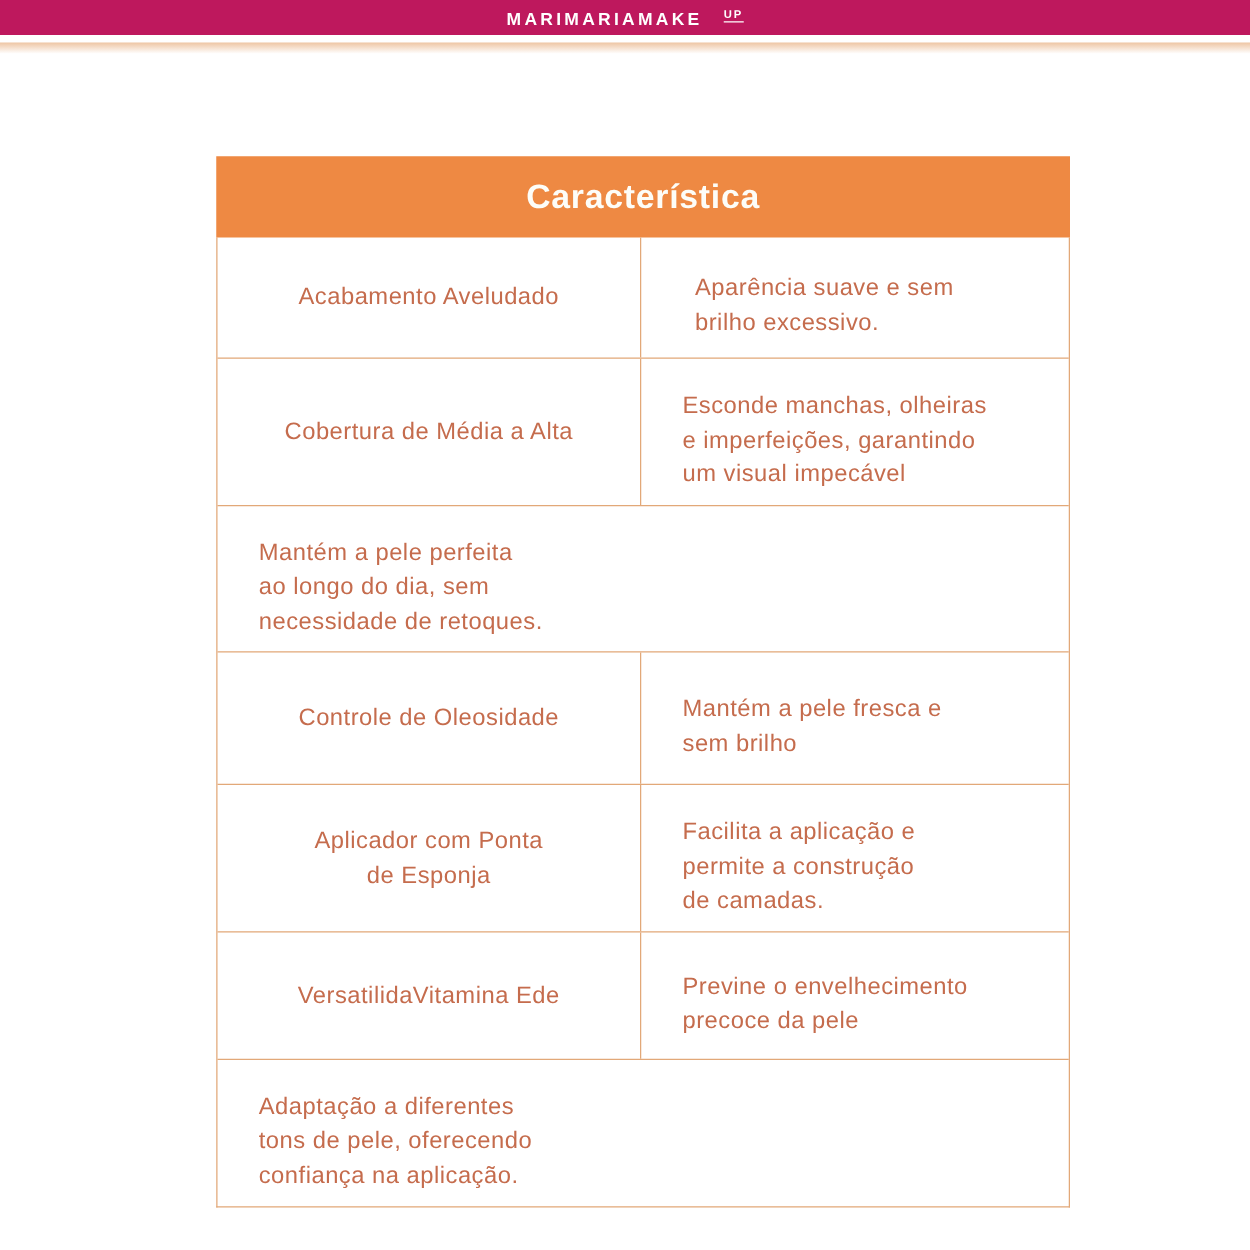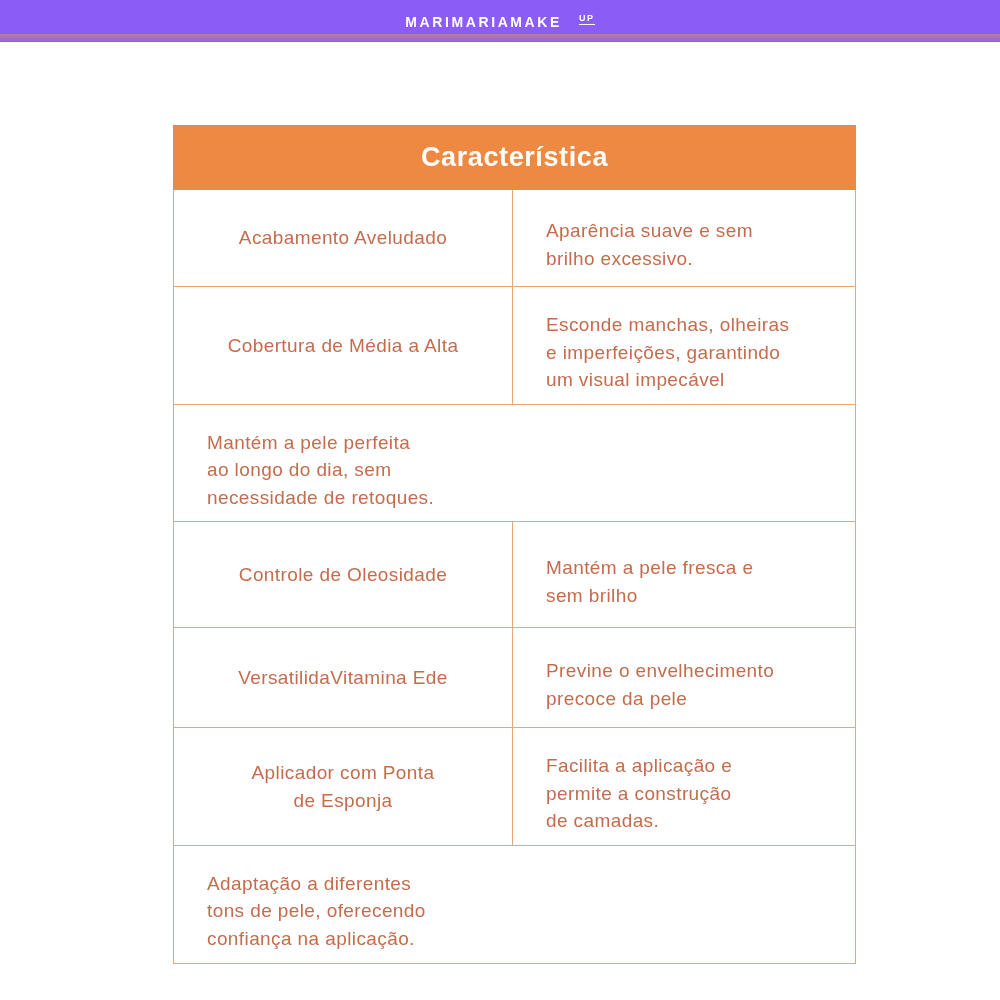--- a/index.html
+++ b/index.html
@@ -7,22 +7,22 @@
     width: 1000px; height: 1000px;
     background: #ffffff;
     font-family: "Liberation Sans", sans-serif;
     overflow: hidden;
   }
   .canvas { position: relative; width: 1000px; height: 1000px; background: #ffffff; }
 
   
   .topbar {
     position: absolute; top: 0; left: 0;
-    width: 1000px; height: 42px;
-    background: #8b5cf6;
+    width: 1000px; height: 28px;
+    background: #be185d;
     display: flex; align-items: center; justify-content: center;
   }
   .topbar-fade {
     position: absolute; top: 34px; left: 0;
     width: 1000px; height: 9px;
     background: linear-gradient(to bottom, rgba(224,150,88,0.55), rgba(255,255,255,0));
   }
   .logo {
     color: #ffffff;
     font-size: 14px; font-weight: bold;
@@ -81,21 +81,21 @@
     text-align: center;
     padding: 10px 18px;
   }
   .td.benefit {
     flex: 1 1 0;
     justify-content: flex-start;
     text-align: left;
     padding: 24px 20px 10px 33px;
   }
   
-  .tr:nth-child(1) { min-height: 96px; }
+  .tr:nth-child(1) { min-height: 96px; gap: 10px; }
   .tr:nth-child(2) { min-height: 105px; }
   .tr:nth-child(3) { min-height: 102px; }
   .tr:nth-child(4) { min-height: 106px; }
   .tr:nth-child(5) { min-height: 100px; }
   .tr:nth-child(6) { min-height: 102px; }
   .tr:nth-child(7) { min-height: 105px; }
 </style>
 </head>
 <body>
 
@@ -136,31 +136,31 @@
 necessidade de retoques.</div>
       </div>
 
       <div class="tr">
         <div class="td feature">Controle de Oleosidade</div>
         <div class="td benefit">Mantém a pele fresca e
 sem brilho</div>
       </div>
 
       <div class="tr">
-        <div class="td feature">VersatilidaVitamina Ede</div>
-        <div class="td benefit">Previne o envelhecimento
-precoce da pele</div>
-      </div>
-
-      <div class="tr">
         <div class="td feature">Aplicador com Ponta
 de Esponja</div>
         <div class="td benefit">Facilita a aplicação e
 permite a construção
 de camadas.</div>
+      </div>
+
+      <div class="tr">
+        <div class="td feature">VersatilidaVitamina Ede</div>
+        <div class="td benefit">Previne o envelhecimento
+precoce da pele</div>
       </div>
 
       <div class="tr">
         <div class="td benefit">Adaptação a diferentes
 tons de pele, oferecendo
 confiança na aplicação.</div>
       </div>
 
     </div>
   </div>

